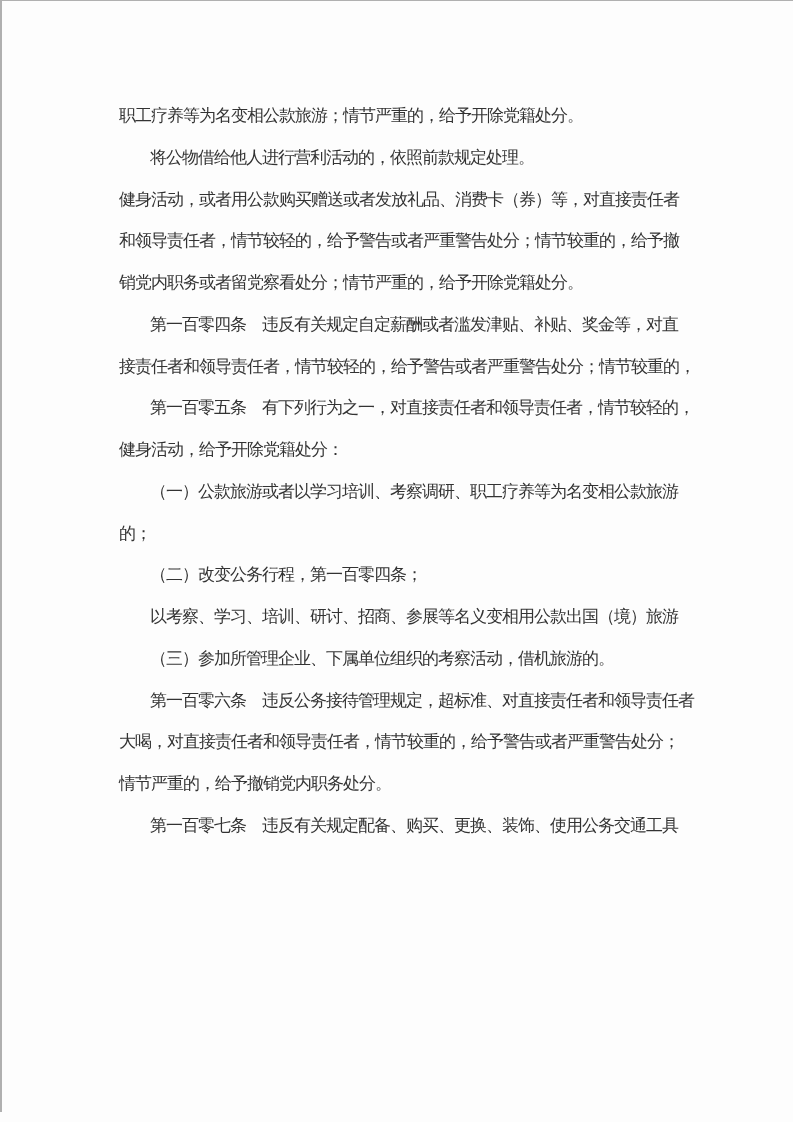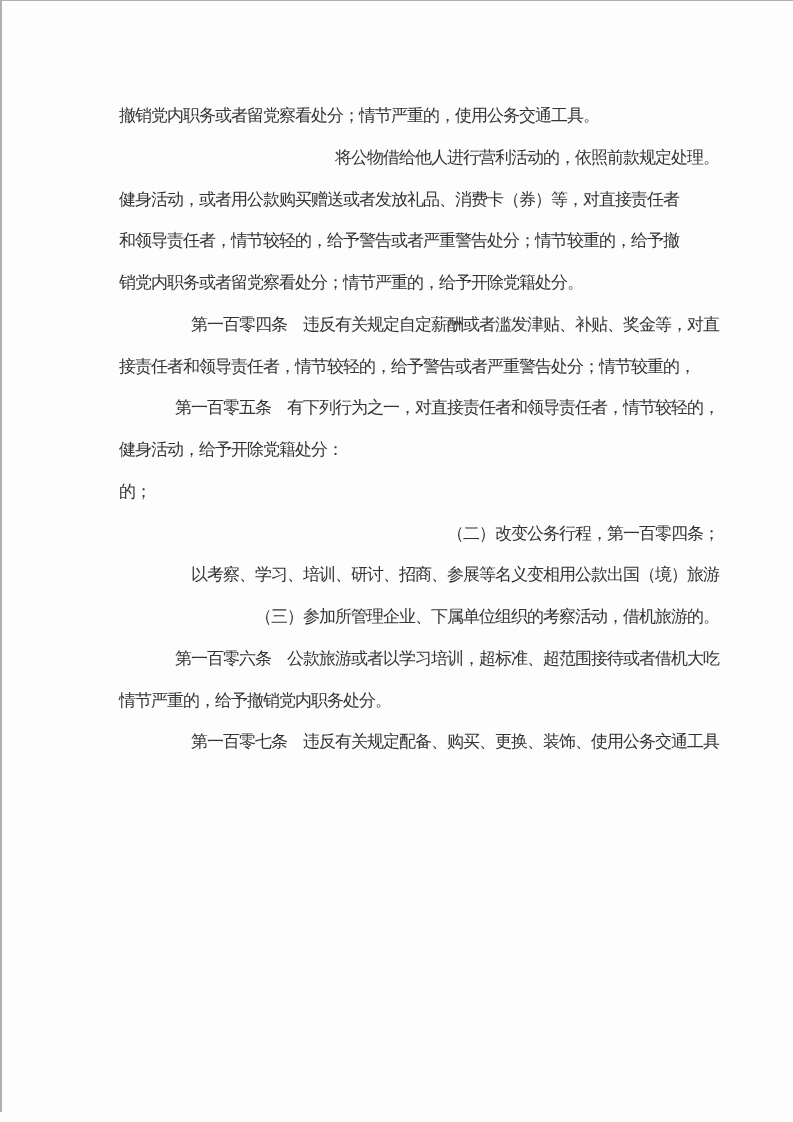--- a/index.html
+++ b/index.html
@@ -39,41 +39,42 @@
   }
   .line {
     height: 41.75px;
     line-height: 41.75px;
     font-size: 17px;
     letter-spacing: -1px;
     white-space: nowrap;
   }
   .line.indent {
     padding-left: 31px;
-    text-align: right;
   }
 </style>
 </head>
 <body>
 
 <div class="edge-top"></div>
 <div class="edge-left"></div>
 
 <main>
   <div id="text-block" class="text-block">
-      <div class="line">撤销党内职务或者留党察看处分；情节严重的，使用公务交通工具。</div>
+      <div class="line">职工疗养等为名变相公款旅游；情节严重的，给予开除党籍处分。</div>
       <div class="line indent">将公物借给他人进行营利活动的，依照前款规定处理。</div>
       <div class="line">健身活动，或者用公款购买赠送或者发放礼品、消费卡（券）等，对直接责任者</div>
       <div class="line">和领导责任者，情节较轻的，给予警告或者严重警告处分；情节较重的，给予撤</div>
       <div class="line">销党内职务或者留党察看处分；情节严重的，给予开除党籍处分。</div>
       <div class="line indent">第一百零四条　违反有关规定自定薪酬或者滥发津贴、补贴、奖金等，对直</div>
       <div class="line">接责任者和领导责任者，情节较轻的，给予警告或者严重警告处分；情节较重的，</div>
       <div class="line indent">第一百零五条　有下列行为之一，对直接责任者和领导责任者，情节较轻的，</div>
       <div class="line">健身活动，给予开除党籍处分：</div>
+      <div class="line indent">（一）公款旅游或者以学习培训、考察调研、职工疗养等为名变相公款旅游</div>
       <div class="line">的；</div>
       <div class="line indent">（二）改变公务行程，第一百零四条；</div>
       <div class="line indent">以考察、学习、培训、研讨、招商、参展等名义变相用公款出国（境）旅游</div>
       <div class="line indent">（三）参加所管理企业、下属单位组织的考察活动，借机旅游的。</div>
-      <div class="line indent">第一百零六条　公款旅游或者以学习培训，超标准、超范围接待或者借机大吃</div>
+      <div class="line indent">第一百零六条　违反公务接待管理规定，超标准、对直接责任者和领导责任者</div>
+      <div class="line">大喝，对直接责任者和领导责任者，情节较重的，给予警告或者严重警告处分；</div>
       <div class="line">情节严重的，给予撤销党内职务处分。</div>
       <div class="line indent">第一百零七条　违反有关规定配备、购买、更换、装饰、使用公务交通工具</div>
     </div>
 </main>
 
 </body></html>

